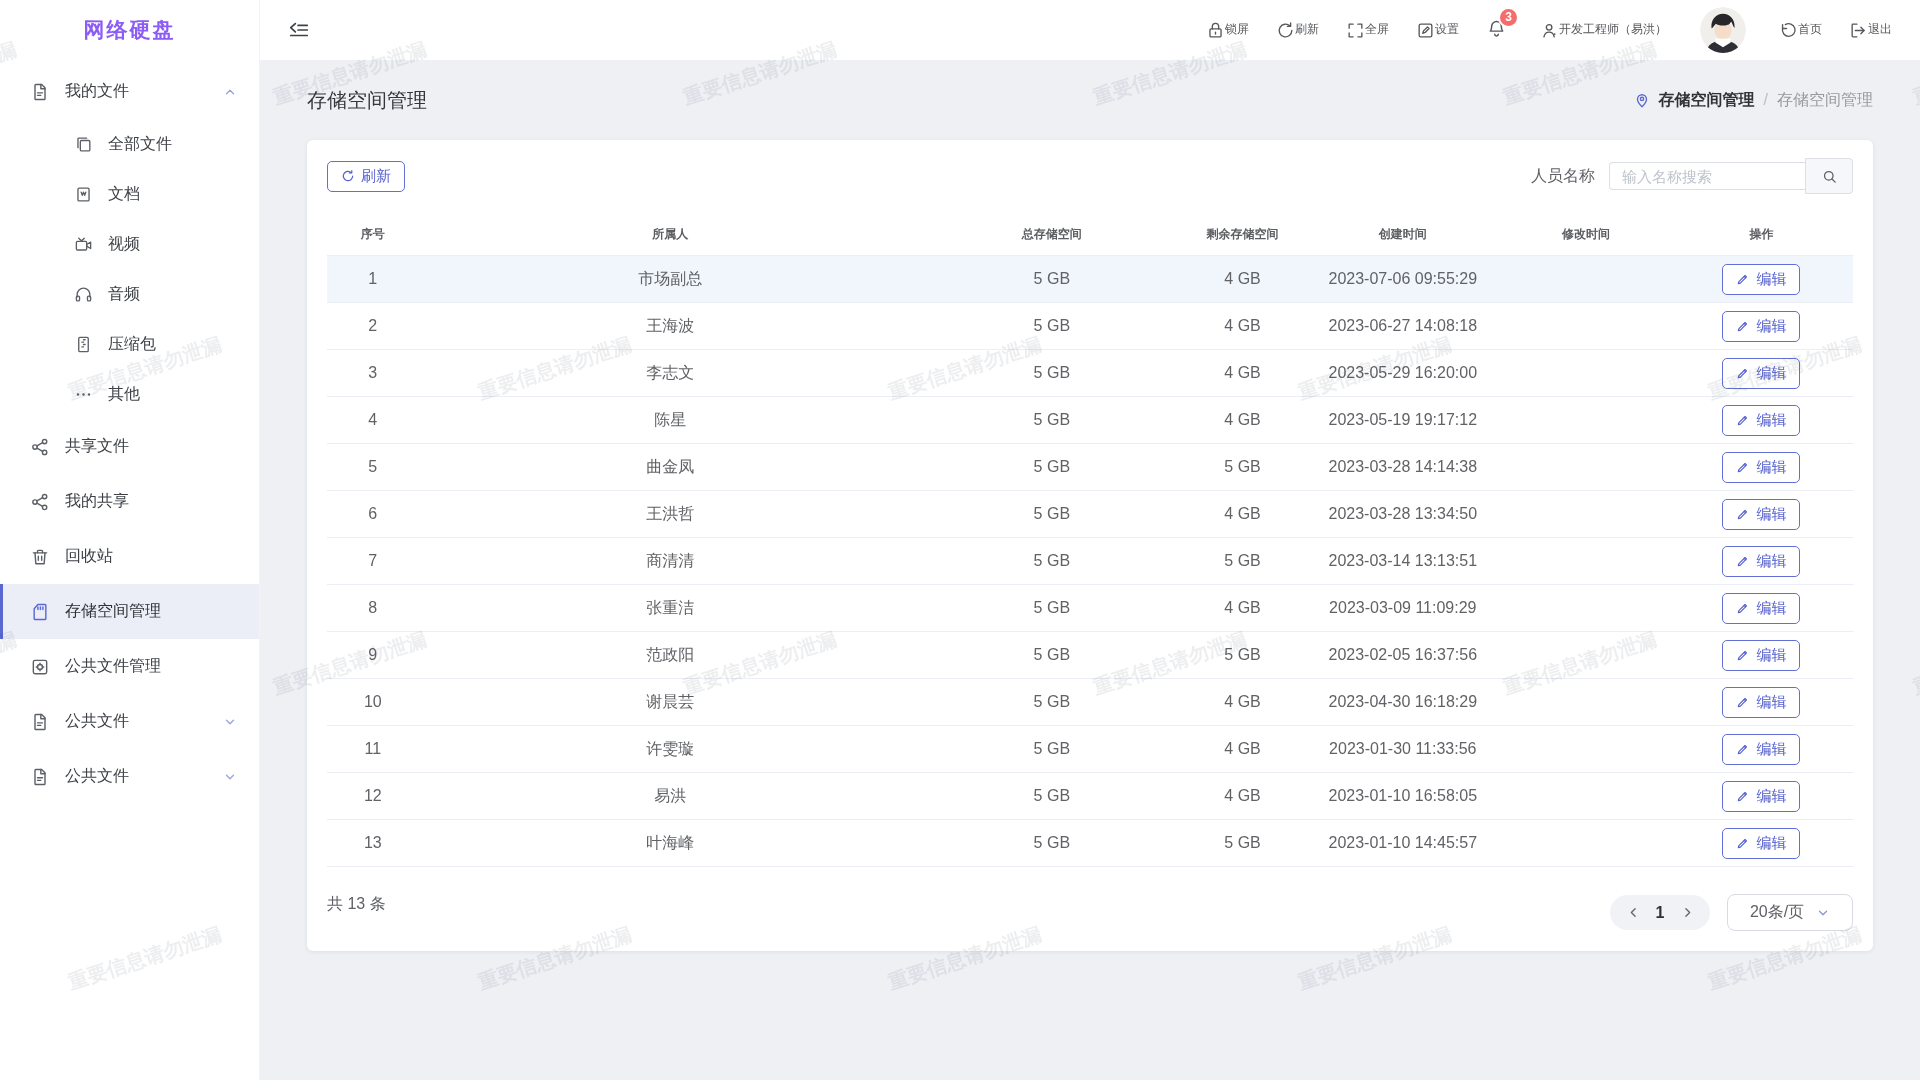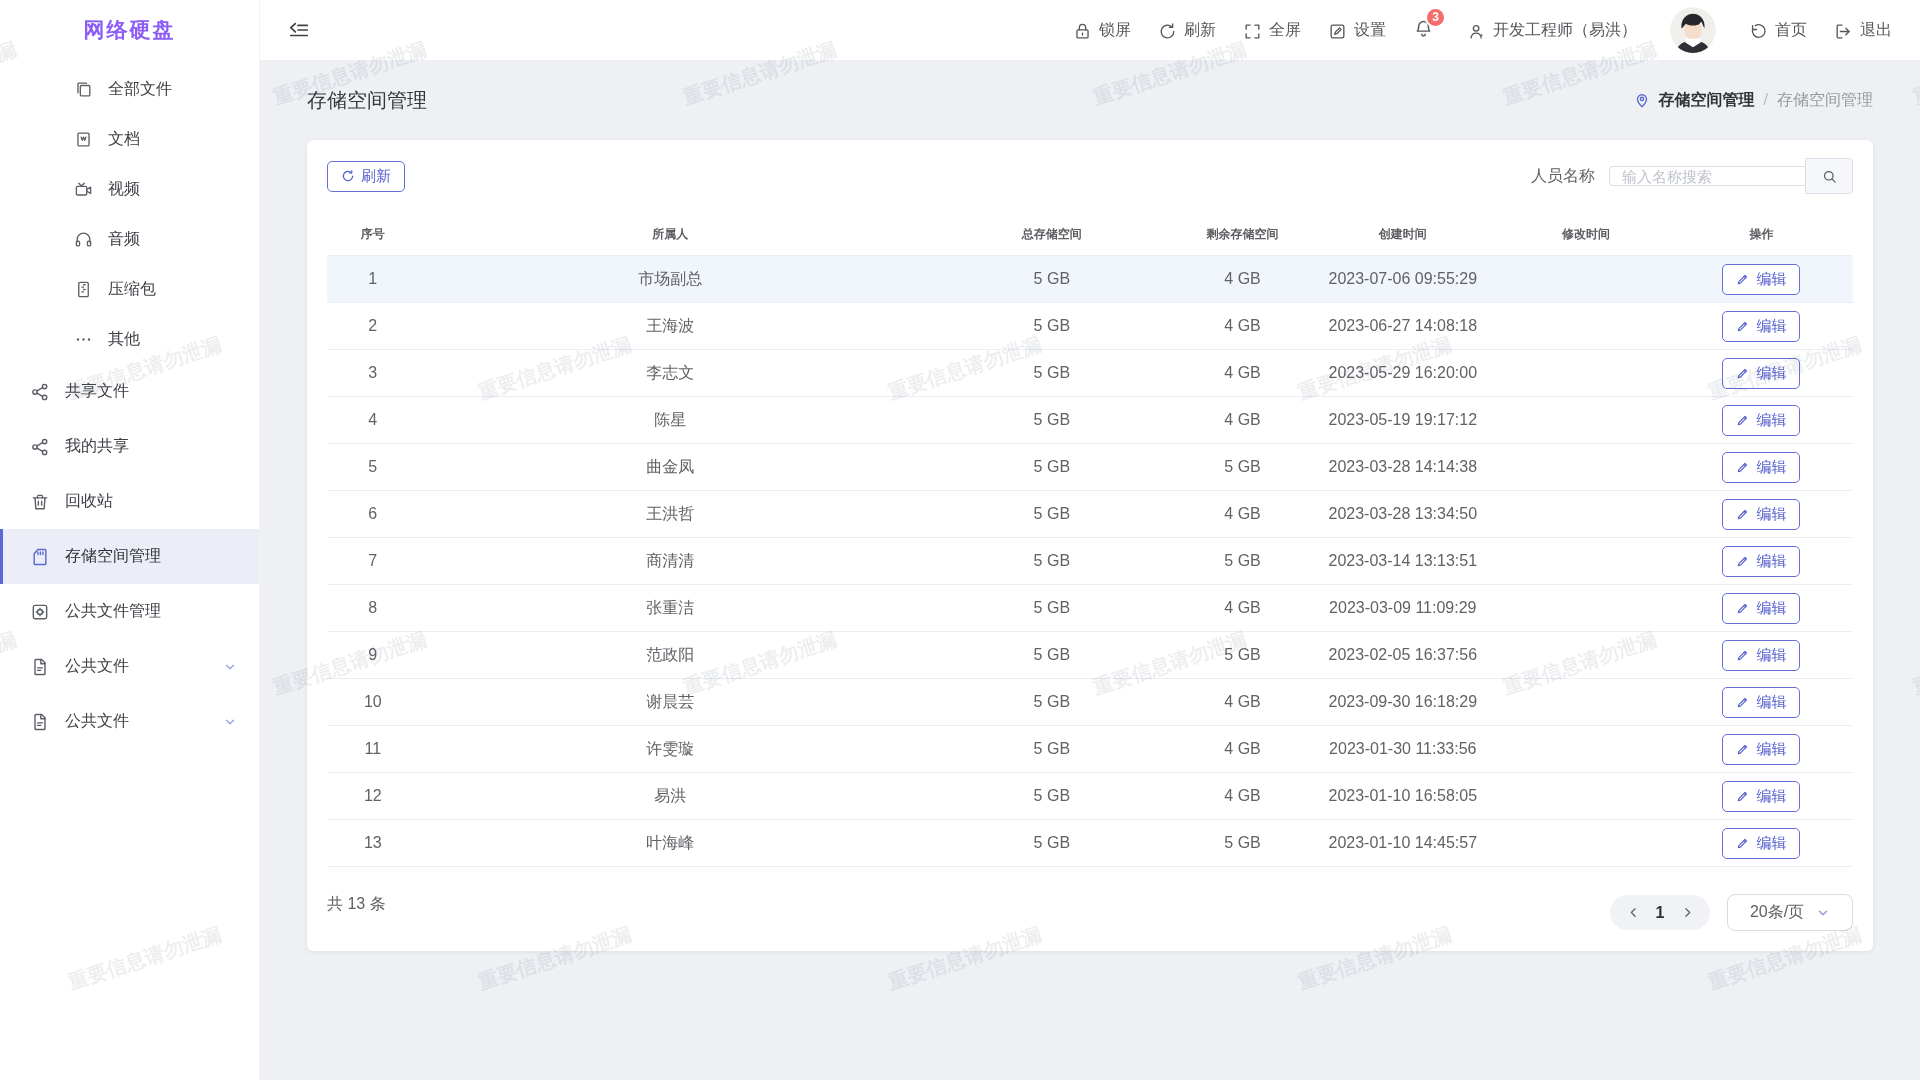--- a/index.html
+++ b/index.html
@@ -25,21 +25,21 @@
   .nav-item.sub .ic{width:19px;height:19px;}
   .nav-item.active{background:#eceef7;border-left-color:var(--accent);}
   .nav-item.active .ic{color:var(--accent);}
   .nav-item.active span{color:#2e3236;}
   .chev{position:absolute;right:22px;width:14px;height:14px;color:var(--accent-light);}
 
   
   .topbar{position:absolute;left:260px;right:0;top:0;height:60px;background:#fff;display:flex;align-items:center;padding:0 28px;z-index:2;}
   .fold{width:22px;height:22px;color:#3f4347;cursor:pointer;}
   .tb-right{margin-left:auto;display:flex;align-items:center;gap:27px;}
-  .tb-item{display:flex;align-items:flex-end;gap:7px;font-size:16px;color:#55575b;cursor:pointer;white-space:nowrap;}
+  .tb-item{display:flex;align-items:flex-start;font-size:12px;color:#55575b;cursor:pointer;white-space:nowrap;}
   .tb-item .ic{width:19px;height:19px;}
   .bell-wrap{position:relative;cursor:pointer;color:#55575b;margin-right:6px;}
   .bell-wrap .ic{width:21px;height:21px;}
   .badge{position:absolute;top:-11px;right:-12px;background:#f56c6c;color:#fff;font-size:12px;min-width:21px;height:21px;border-radius:11px;display:flex;align-items:center;justify-content:center;border:2px solid #fff;font-weight:600;}
   .avatar{width:46px;height:46px;border-radius:50%;overflow:hidden;flex:none;cursor:pointer;margin:0 6px;}
 
   
   .content{position:absolute;left:260px;right:0;top:60px;bottom:0;}
   .page-head{height:80px;display:flex;align-items:center;justify-content:space-between;padding:0 47px;}
   .page-title{font-size:20px;font-weight:500;color:#33373d;}
@@ -49,21 +49,21 @@
   .crumb-sep{color:#b9bdc5;margin:0 9px;}
   .crumb-2{color:#97999e;}
 
   .card{margin:0 47px;background:#fff;border-radius:6px;box-shadow:0 1px 4px rgba(31,35,41,.08);padding:18px 20px 23px;height:811px;}
 
   .card-toolbar{display:flex;align-items:center;justify-content:space-between;height:36px;margin-bottom:22px;}
   .btn-outline{display:inline-flex;align-items:center;gap:6px;border:1px solid #626fd4;color:#5560cf;background:#fff;border-radius:5px;font-size:15px;padding:0 13px;height:31px;cursor:pointer;font-family:inherit;}
   .btn-outline .ic{width:14px;height:14px;}
   .search{display:flex;align-items:center;}
   .search-label{font-size:16px;color:#5f6166;margin-right:14px;}
-  .search-input{width:196px;height:20px;border:1px solid #dcdfe6;border-right:none;border-radius:4px 0 0 4px;padding:0 12px;font-size:15px;color:#606266;outline:none;font-family:inherit;}
+  .search-input{width:196px;height:28px;border:1px solid #dcdfe6;border-right:none;border-radius:4px 0 0 4px;padding:0 12px;font-size:15px;color:#606266;outline:none;font-family:inherit;}
   .search-input::placeholder{color:#bfc3cb;}
   .search-btn{width:48px;height:36px;border:1px solid #dcdfe6;border-radius:0 4px 4px 0;background:#f5f7fa;display:flex;align-items:center;justify-content:center;color:#5f6166;cursor:pointer;}
   .search-btn .ic{width:17px;height:17px;}
 
   table{width:100%;border-collapse:collapse;table-layout:fixed;}
   th{color:#5b5d61;font-weight:600;font-size:12px;padding:10px 0 12px;border-bottom:1px solid var(--border);text-align:center;}
   td{font-size:16px;color:#606266;height:47px;text-align:center;border-bottom:1px solid var(--border);overflow:hidden;white-space:nowrap;}
   tbody tr:first-child{background:#f0f6fb;}
 
   .card-footer{display:flex;justify-content:space-between;margin-top:27px;}
@@ -82,20 +82,31 @@
 </style>
 </head>
 <body>
 
 <div class="app">
 
   <aside class="sidebar">
     <div class="logo">网络硬盘</div>
     <nav class="nav">
 
+      <div class="nav-item">
+        <svg class="ic" viewBox="0 0 24 24" fill="none" stroke="currentColor" stroke-width="1.7" stroke-linecap="round" stroke-linejoin="round">
+            <path d="M7 3h7l4 4v13a1 1 0 0 1-1 1H7a1 1 0 0 1-1-1V4a1 1 0 0 1 1-1z"></path>
+            <path d="M13 3v5h5"></path>
+            <path d="M9 13h6M9 16h4"></path>
+          </svg>
+        <span>我的文件</span>
+        <svg class="chev" viewBox="0 0 24 24" fill="none" stroke="currentColor" stroke-width="2.2" stroke-linecap="round" stroke-linejoin="round">
+            <path d="M6 15l6-6 6 6"></path>
+          </svg>
+      </div>
 
       <div class="nav-item sub">
         <svg class="ic" viewBox="0 0 24 24" fill="none" stroke="currentColor" stroke-width="1.7" stroke-linecap="round" stroke-linejoin="round">
             <rect x="8" y="7" width="12" height="13" rx="1.5"></rect>
             <path d="M5 16V5a1 1 0 0 1 1-1h10"></path>
           </svg>
         <span>全部文件</span>
       </div>
       <div class="nav-item sub">
         <svg class="ic" viewBox="0 0 24 24" fill="none" stroke="currentColor" stroke-width="1.7" stroke-linecap="round" stroke-linejoin="round">
@@ -496,21 +507,21 @@
         <span>编辑</span>
       </button>
     </td>
   </tr>
 
   <tr>
     <td>10</td>
     <td>谢晨芸</td>
     <td>5 GB</td>
     <td>4 GB</td>
-    <td>2023-09-30 16:18:29</td>
+    <td>2023-04-30 16:18:29</td>
     <td></td>
     <td>
       <button class="btn-outline">
         <svg class="ic" viewBox="0 0 24 24" fill="none" stroke="currentColor" stroke-width="2" stroke-linecap="round" stroke-linejoin="round">
                     <path d="M4 20l1-3.5L15.5 6l2.5 2.5L7.5 19z"></path>
                     <path d="M14 7.5L16.5 10"></path>
                   </svg>
         <span>编辑</span>
       </button>
     </td>

